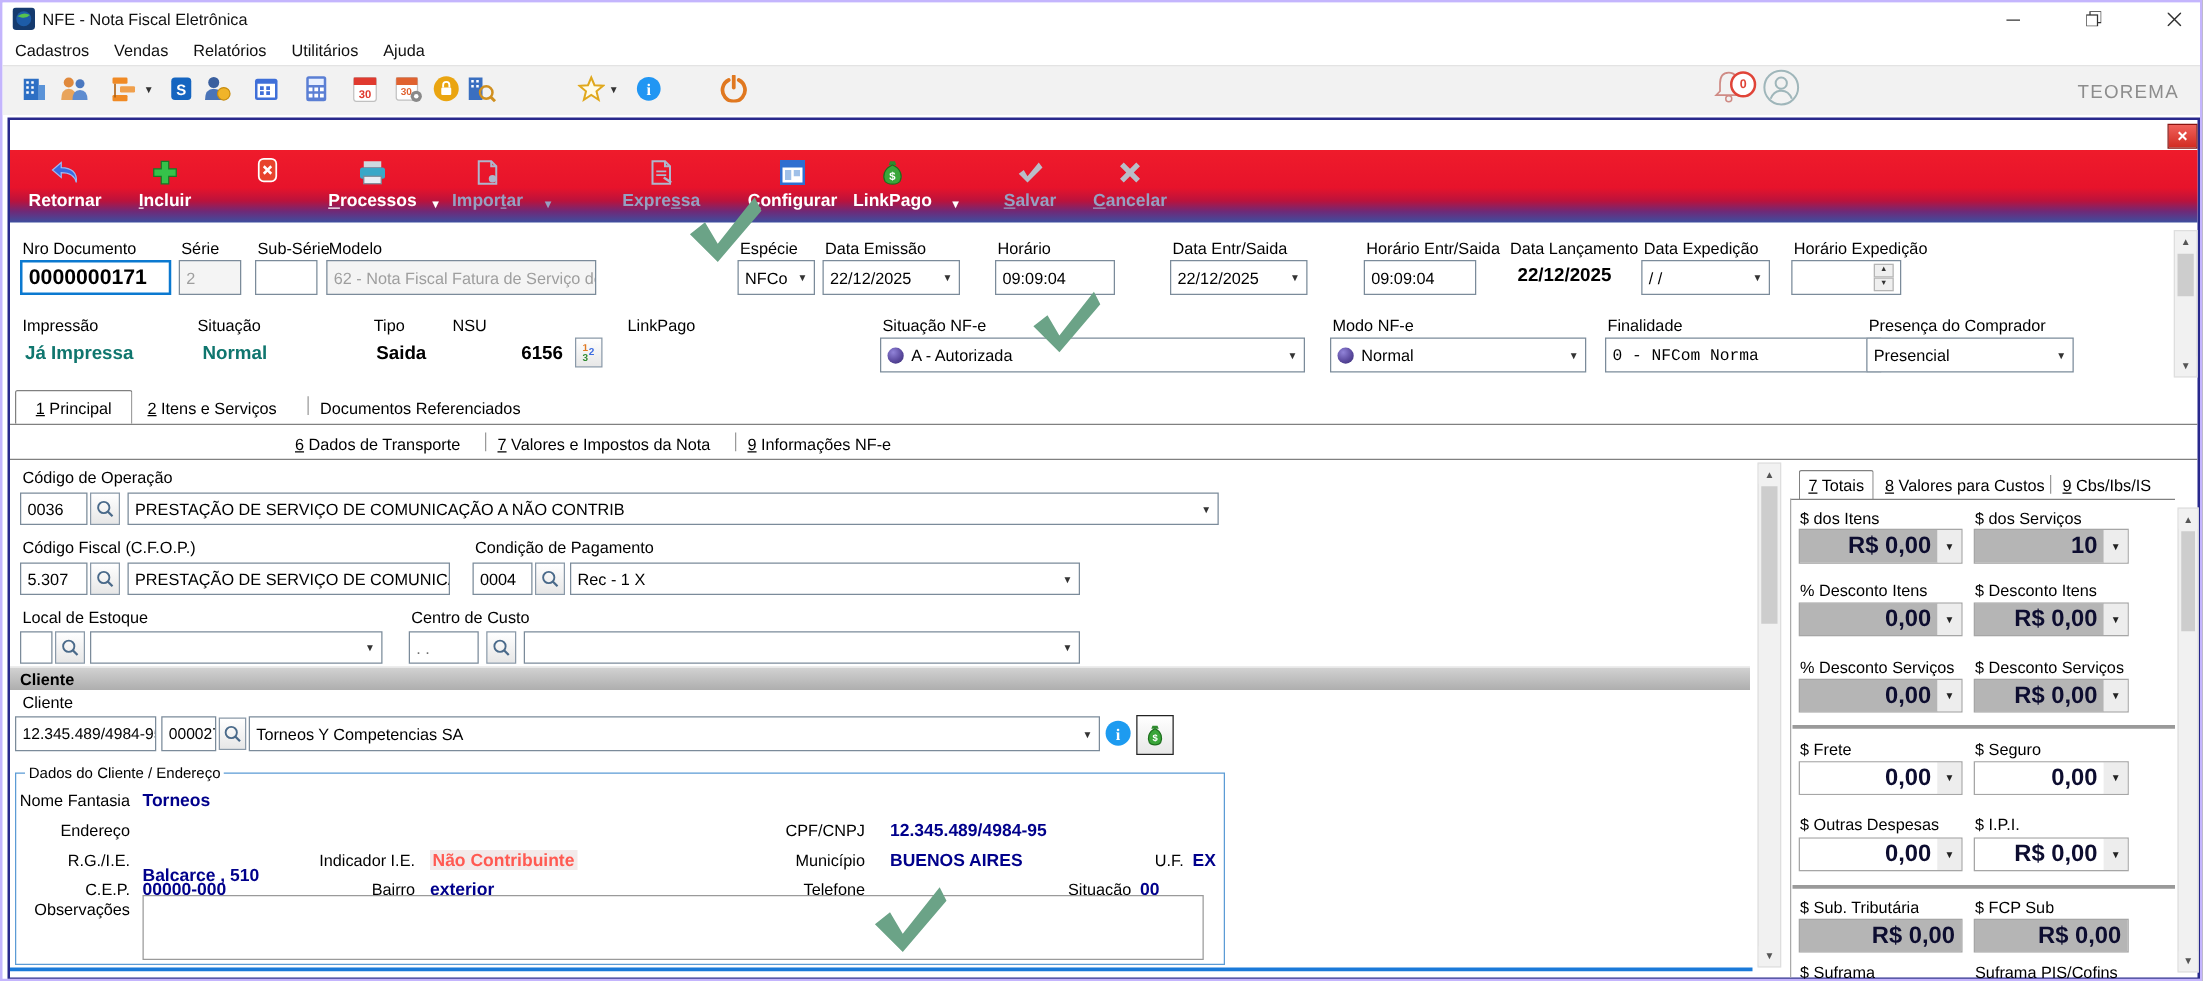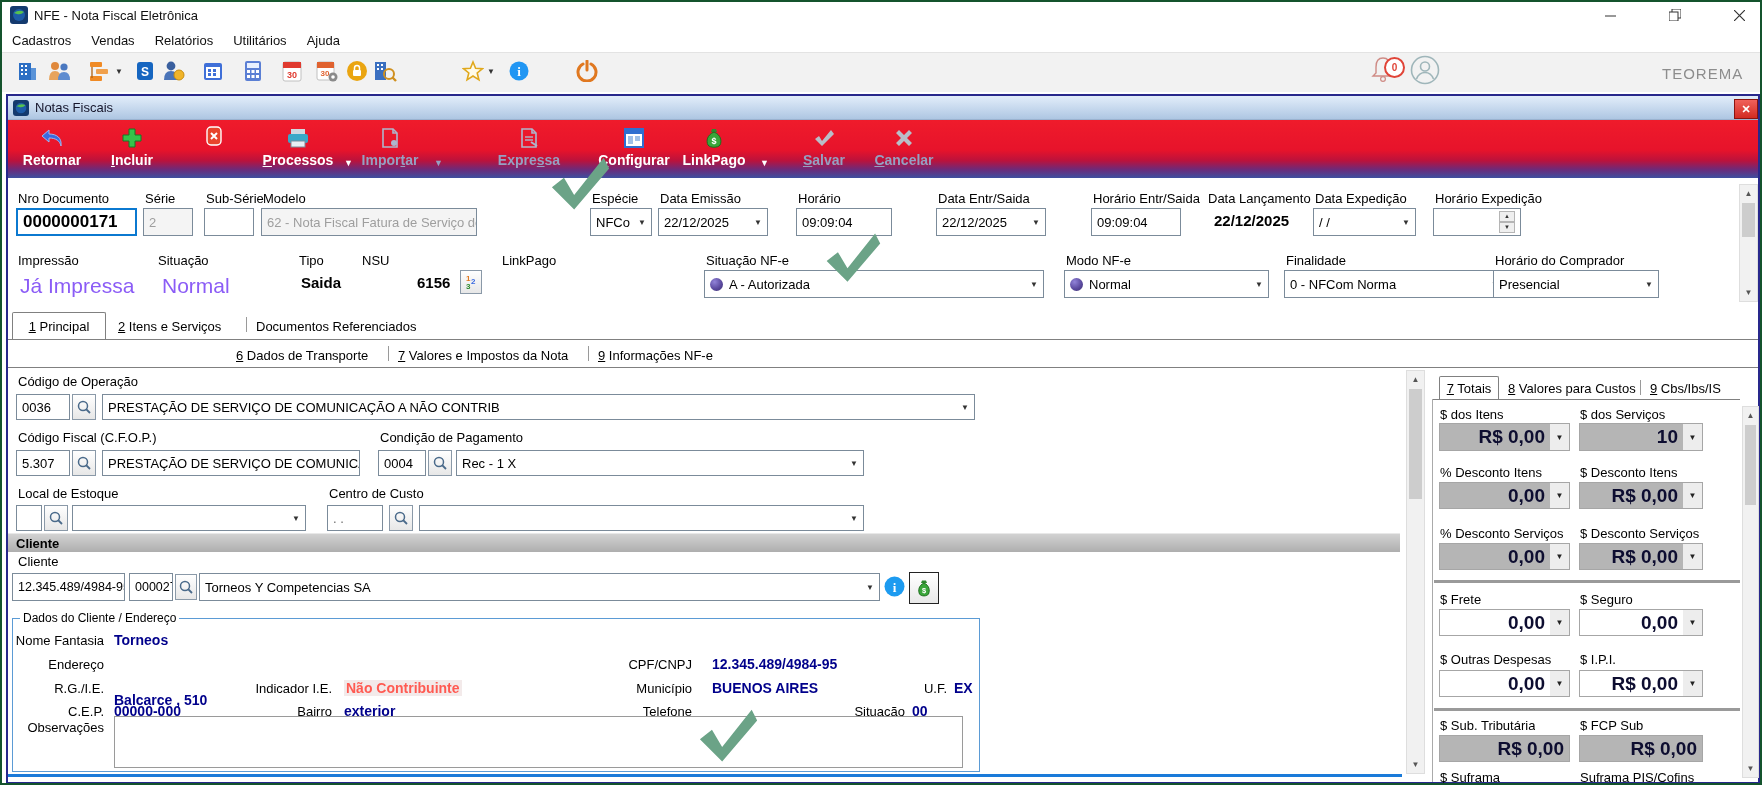--- a/index.html
+++ b/index.html
@@ -1,17 +1,17 @@
 <!DOCTYPE html>
 <html><head>
 <meta charset="utf-8">
 <style>
   html,body{margin:0;padding:0;background:#8a8a8a;}
   .app{position:relative;width:1762px;height:785px;background:#ffffff;
-       font-family:"Liberation Sans",sans-serif;border:2px solid #14532d;
+       font-family:"Liberation Sans",sans-serif;border:2px solid #c4b5fd;
        box-sizing:border-box;overflow:hidden;}
   .abs{position:absolute;}
   
   .titlebar{left:0;top:0;width:100%;height:26px;background:#fff;display:flex;align-items:center;}
   .title-text{font-size:13px;color:#101010;}
   .win-btn{width:46px;height:26px;display:flex;align-items:center;justify-content:center;color:#333;}
   .menubar{left:0;top:26px;width:100%;height:24px;background:#fff;display:flex;align-items:center;}
   .menu-item{font-size:13px;color:#101010;padding:0 10px;}
   .toolbar{left:0;top:50px;width:100%;height:40px;background:#f2f2f2;border-top:1px solid #e3e3e3;box-sizing:border-box;}
   .tbi{position:absolute;top:56px;width:26px;height:26px;display:flex;align-items:center;justify-content:center;}
@@ -36,21 +36,21 @@
   .mn{text-decoration:underline;}
   
   .lbl{position:absolute;font-size:13px;color:#000;white-space:nowrap;}
   .ctl{position:absolute;box-sizing:border-box;height:26px;border:1px solid #7b8b9a;background:#fff;
        display:flex;align-items:center;font-size:13px;color:#000;padding:0 5px;white-space:nowrap;overflow:hidden;}
   .ctl .arr{margin-left:auto;font-size:8px;color:#333;padding-left:4px;flex:0 0 auto;}
   .ctl.dis{background:#f4f4f4;color:#9e9e9e;}
   .focusbox{border:2px solid #0b79d0;font-weight:bold;font-size:17px;}
   .sq{position:absolute;box-sizing:border-box;width:24px;height:26px;border:1px solid #8a99a8;
       background:linear-gradient(#ffffff,#e7e7e7);display:flex;align-items:center;justify-content:center;}
-  .greenval{position:absolute;font-size:21px;font-weight:normal;color:#8b5cf6;white-space:nowrap;}
+  .greenval{position:absolute;font-size:15px;font-weight:bold;color:#0f766e;white-space:nowrap;}
   .blackval{position:absolute;font-size:15px;font-weight:bold;color:#000;white-space:nowrap;}
   .navyval{position:absolute;font-size:14px;font-weight:bold;color:#00008b;white-space:nowrap;}
   .redval{position:absolute;font-size:14px;font-weight:bold;color:#ff5a52;background:#f3eaea;padding:0 2px;white-space:nowrap;}
   .rlbl{text-align:right;}
   .sphere{width:13px;height:13px;border-radius:50%;flex:0 0 auto;margin-right:6px;
       background:radial-gradient(circle at 35% 30%,#9183d8,#5c4ba0 55%,#382c70);}
   .spin{margin-left:auto;display:flex;flex-direction:column;flex:0 0 auto;}
   .spin span{font-size:6px;line-height:7px;color:#333;border:1px solid #b5b5b5;background:#efefef;padding:1px 4px;}
   
   .tabbox{position:absolute;box-sizing:border-box;border:1px solid #808080;border-bottom:none;background:#fff;
@@ -259,30 +259,20 @@
   <div class="tbi" style="left:1408px;top:53px;width:30px;height:30px;">
     <svg width="30" height="30">
         <circle cx="15" cy="15" r="13.5" fill="none" stroke="#9fb6ba" stroke-width="1.6"></circle>
         <circle cx="15" cy="11.5" r="4.5" fill="none" stroke="#9fb6ba" stroke-width="1.6"></circle>
         <path d="M6.5 24 Q9 17.5 15 17.5 Q21 17.5 23.5 24" fill="none" stroke="#9fb6ba" stroke-width="1.6"></path>
       </svg>
   </div>
   <span class="tb-user" style="left:1660px;">TEOREMA</span>
 
   <div class="abs mdi-frame"></div>
-  <div class="abs mdi-titlebar">
-    <span style="margin-left:5px;width:16px;height:16px;">
-      <svg width="16" height="16">
-          <rect width="16" height="16" rx="3" fill="#143a6e"></rect>
-          <circle cx="8" cy="8" r="5.3" fill="#1d5ca8"></circle>
-          <path d="M3.5 6.2 Q8 2.8 12.5 5.3 Q9.8 8 6.2 7.1 Z" fill="#57c24e"></path>
-        </svg>
-    </span>
-    <span class="mdi-title">Notas Fiscais</span>
-  </div>
   <div class="mdi-close">✕</div>
 
   <div class="abs ribbon"></div>
 
   <div class="rbtn" style="left:0px;">
     <div class="ricon">
       <svg width="26" height="22">
           <path d="M10 3 L3 9 L10 15 L10 11 C17 11 21 14 22 19 C23 11 18 7 10 7 Z" fill="#3a6ae0" stroke="#9db8f2" stroke-width="1"></path>
         </svg>
     </div>
@@ -488,26 +478,26 @@
   </div>
 
   <span class="lbl" style="left:1064px;top:251px;">Modo NF-e</span>
   <div class="ctl" style="left:1062px;top:268px;width:205px;height:28px;">
     <span class="sphere"></span>
     <span>Normal</span>
       <span class="arr">▼</span>
   </div>
 
   <span class="lbl" style="left:1284px;top:251px;">Finalidade</span>
-  <div class="ctl" style="left:1282px;top:268px;width:221px;height:28px;">
+  <div class="ctl" style="left:1282px;top:268px;width:221px;height:28px;font-family:Liberation Mono, monospace;">
       <span>0 - NFCom Norma</span>
       <span class="arr">▼</span>
     </div>
 
-  <span class="lbl" style="left:1493px;top:251px;">Horário do Comprador</span>
+  <span class="lbl" style="left:1493px;top:251px;">Presença do Comprador</span>
   <div class="ctl" style="left:1491px;top:268px;width:166px;height:28px;">
       <span>Presencial</span>
       <span class="arr">▼</span>
     </div>
 
   <div class="tabbox" style="left:10px;top:310px;width:94px;height:27px;">
     <span><span class="mn">1</span><span> Principal</span></span>
   </div>
   <span class="tabtxt" style="left:116px;top:317px;"><span class="mn">2</span><span> Itens e Serviços</span></span>
   <div class="tsep" style="left:244px;top:315px;"></div>

